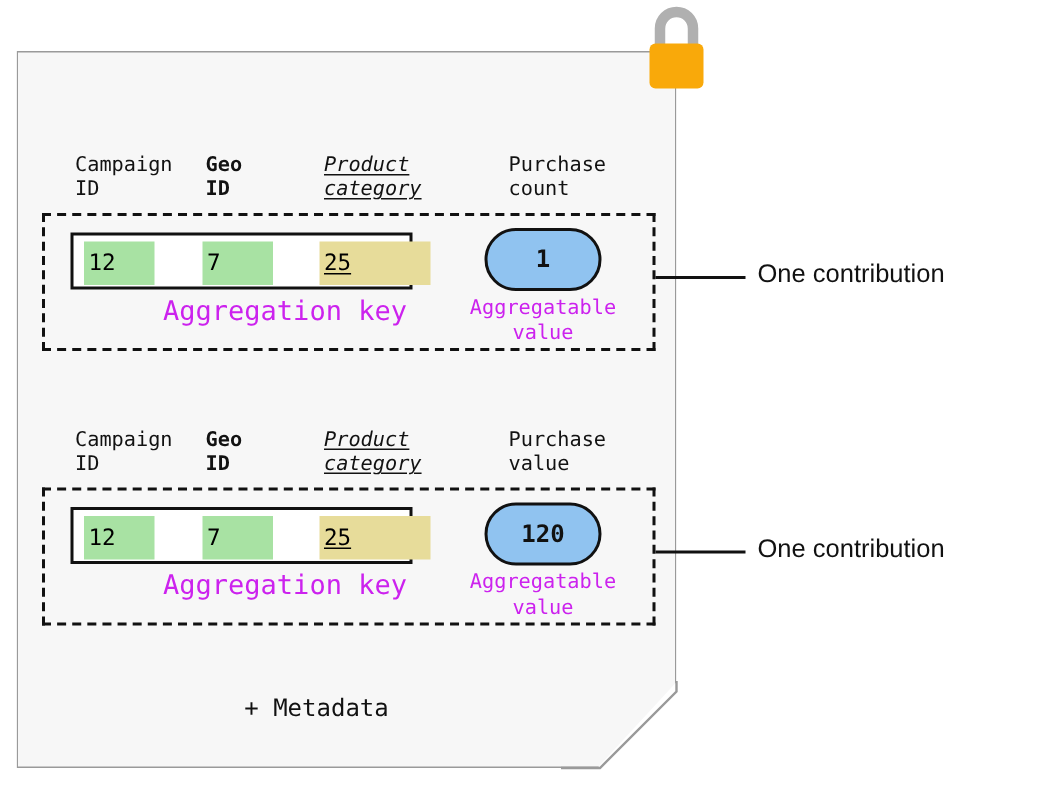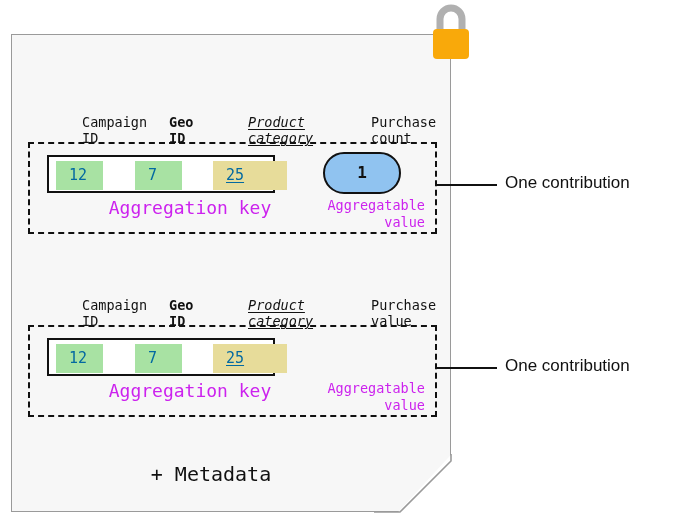--- a/index.html
+++ b/index.html
@@ -58,23 +58,22 @@
 
   .col-headers {
     position: relative;
     height: 44px;
     font-size: 13.5px;
     line-height: 16px;
     color: #121212;
   }
   .col-header {
     position: absolute;
-    top: 16px;
+    top: 4px;
     white-space: pre-line;
-    margin-left: 32px;
   }
   .col-header.h-campaign { left: 22px; }
   .col-header.h-geo      { left: 109px; font-weight: bold; }
   .col-header.h-product  { left: 188px; text-decoration: underline; text-underline-offset: 2px; font-style: italic; }
   .col-header.h-metric   { left: 311px; font-weight: normal; }
 
   .dashed-box {
     position: relative;
     border: 2px dashed #111111;
     height: 92px;
@@ -92,23 +91,23 @@
     border: 2.5px solid #111111;
     box-sizing: border-box;
     box-shadow: 0 0 0 1.5px #ffffff inset;
   }
   .key-cell {
     position: absolute;
     top: 4px;
     height: 29px;
     font-size: 15px;
     line-height: 29px;
-    color: #0369a1;
+    color: #000000;
     text-align: left;
-    padding-left: 13px;
+    padding-left: 3px;
     box-sizing: border-box;
   }
   .key-cell.c1 { left: 7px;   width: 47px; background: #a8e2a3; }
   .key-cell.c2 { left: 86px;  width: 47px; background: #a8e2a3; }
   .key-cell.c3 { left: 164px; width: 74px; background: #e7dc9a; }
   .key-cell.c3 .cell-text {
     text-decoration: underline;
     text-underline-offset: 2px;
   }
 
@@ -137,21 +136,21 @@
     line-height: 38px;
     font-size: 16px;
     font-weight: bold;
     color: #111111;
   }
   .agg-value-label {
     position: absolute;
     left: 269px;
     top: 53px;
     width: 126px;
-    text-align: right;
+    text-align: center;
     font-size: 13.5px;
     line-height: 17px;
     color: #cc22ee;
   }
 
   
   .callout {
     position: absolute;
     height: 26px;
   }
@@ -176,21 +175,21 @@
     white-space: nowrap;
   }
 
   
   #metadata-label {
     position: absolute;
     left: 11px;
     top: 462px;
     width: 400px;
     text-align: center;
-    font-size: 20px;
+    font-size: 16px;
     color: #111111;
   }
 </style>
 </head>
 <body>
 
 <div id="doc-card"></div>
 
 <svg id="doc-fold-line" viewBox="0 0 78 60" xmlns="http://www.w3.org/2000/svg">
   <path d="M 77 0 L 77 7 L 26 58 L 0 58" fill="none" stroke="#9a9a9a" stroke-width="1.6"></path>
@@ -264,20 +263,21 @@
       <div class="key-cell c2">
         <span class="cell-text">7</span>
       </div>
       <div class="key-cell c3">
         <span class="cell-text">25</span>
       </div>
     </div>
 
     <div class="agg-key-label">Aggregation key</div>
 
+    <div class="value-bubble">120</div>
 
     <div class="agg-value-label">Aggregatable
 value</div>
   </div>
 </div>
 
 <div class="callout" id="callout-2">
   <div class="callout-line"></div>
   <div class="callout-text">One contribution</div>
 </div>

